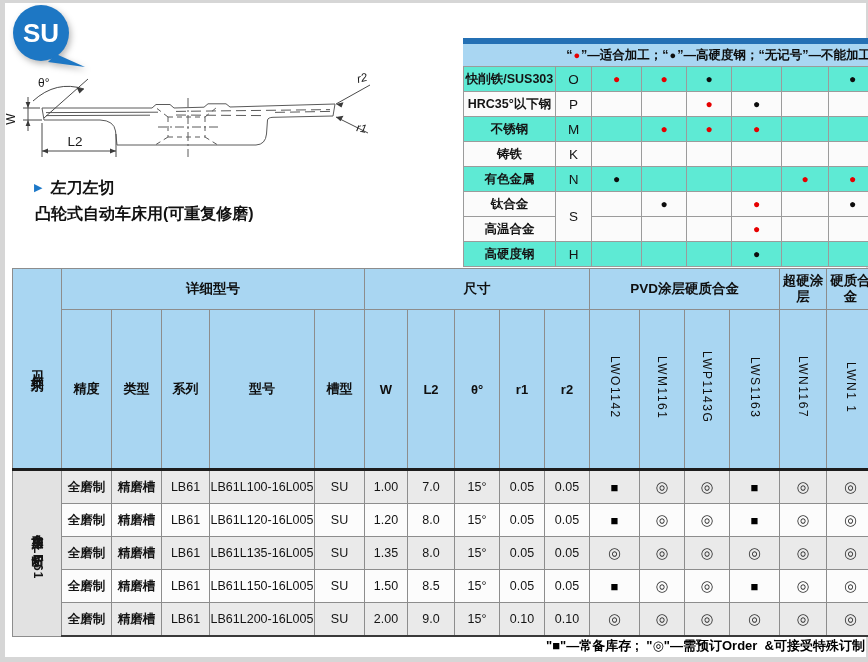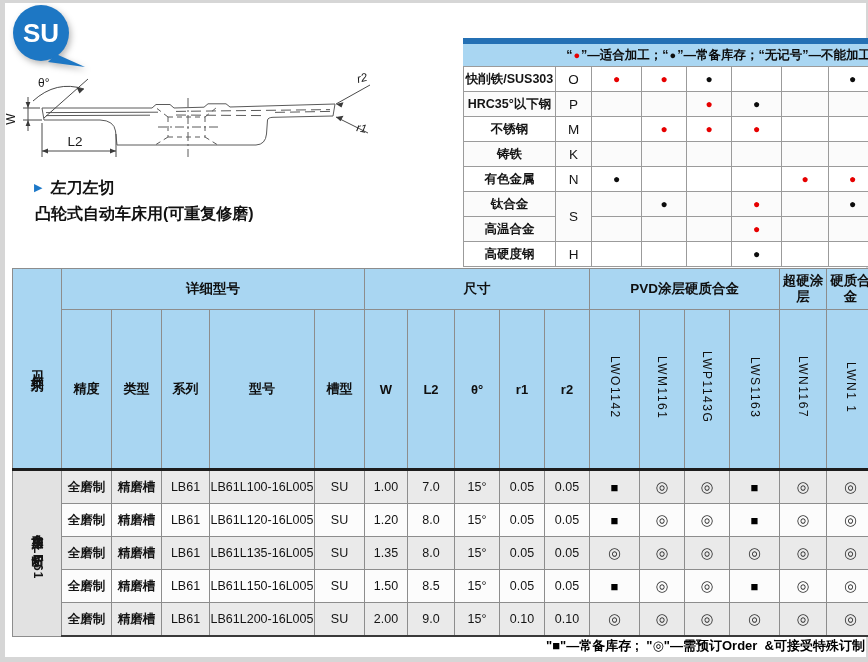--- a/index.html
+++ b/index.html
@@ -28,21 +28,21 @@
   .mat-legend{
     height:22px;background:#a9d6f2;display:flex;align-items:center;justify-content:flex-end;
     font-size:12.5px;font-weight:700;color:#0d0d0d;padding-right:5px;box-sizing:border-box;white-space:pre;
   }
   .mat-legend .dot{font-size:11px;margin:0 1px;}
   .mat-table{border-collapse:collapse;table-layout:fixed;width:413px;border:1px solid #777;}
   .mat-table td{
     border:1px solid #9b9b9b;height:24px;text-align:center;vertical-align:middle;
     font-size:12.5px;color:#141414;background:#fbfbfb;padding:0;
   }
-  .mat-table tr.shade td{background:#ffffff;}
+  .mat-table tr.shade td{background:#5eead4;}
   .mat-table td.mat-name{font-weight:700;}
   .mat-table td.mat-letter{font-size:13.5px;background:#fbfbfb;}
   .mat-table .dot-red{color:#e60000;font-size:12px;}
   .mat-table .dot-black{color:#0d0d0d;font-size:12px;}
 
   
   .main-wrap{position:absolute;left:12px;top:268px;}
   .main-table{border-collapse:collapse;table-layout:fixed;width:862px;border:1px solid #4a4a4a;}
   .main-table th{
     background:#a9d6f2;border:1px solid #8d8d8d;color:#0f0f0f;font-weight:700;
@@ -141,21 +141,21 @@
 
 <div class="caption">
   <div class="cap1">
     <span class="tri">▶</span><span>左刀左切</span>
   </div>
   <div class="cap2">凸轮式自动车床用(可重复修磨)</div>
 </div>
 
 <div class="mat-wrap">
   <div class="mat-strip"></div>
-  <div class="mat-legend" id="legend"><span><span>“</span><span class="dot" style="color: rgb(230, 0, 0);">●</span><span>”—适合加工；</span></span><span><span>“</span><span class="dot" style="color: rgb(13, 13, 13);">●</span><span>”—常备库存；</span></span><span><span>“</span><span>无记号</span><span>”—不能加工</span></span></div>
+  <div class="mat-legend" id="legend"><span><span>“</span><span class="dot" style="color: rgb(230, 0, 0);">●</span><span>”—适合加工；</span></span><span><span>“</span><span class="dot" style="color: rgb(13, 13, 13);">●</span><span>”—高硬度钢；</span></span><span><span>“</span><span>无记号</span><span>”—不能加工</span></span></div>
   <table class="mat-table">
     <colgroup>
       <col style="width:92px">
         <col style="width:36px">
       <col style="width:50px">
         <col style="width:45px">
         <col style="width:45px">
       <col style="width:50px">
         <col style="width:47px">
         <col style="width:48px">

